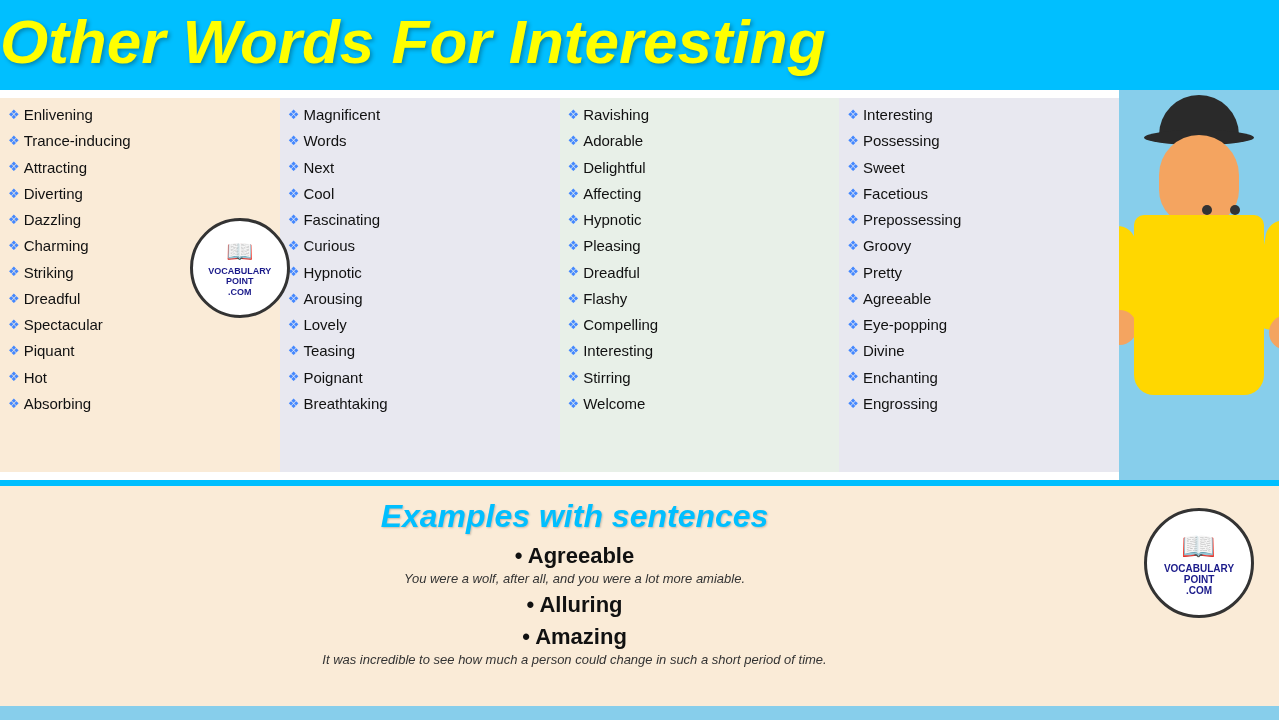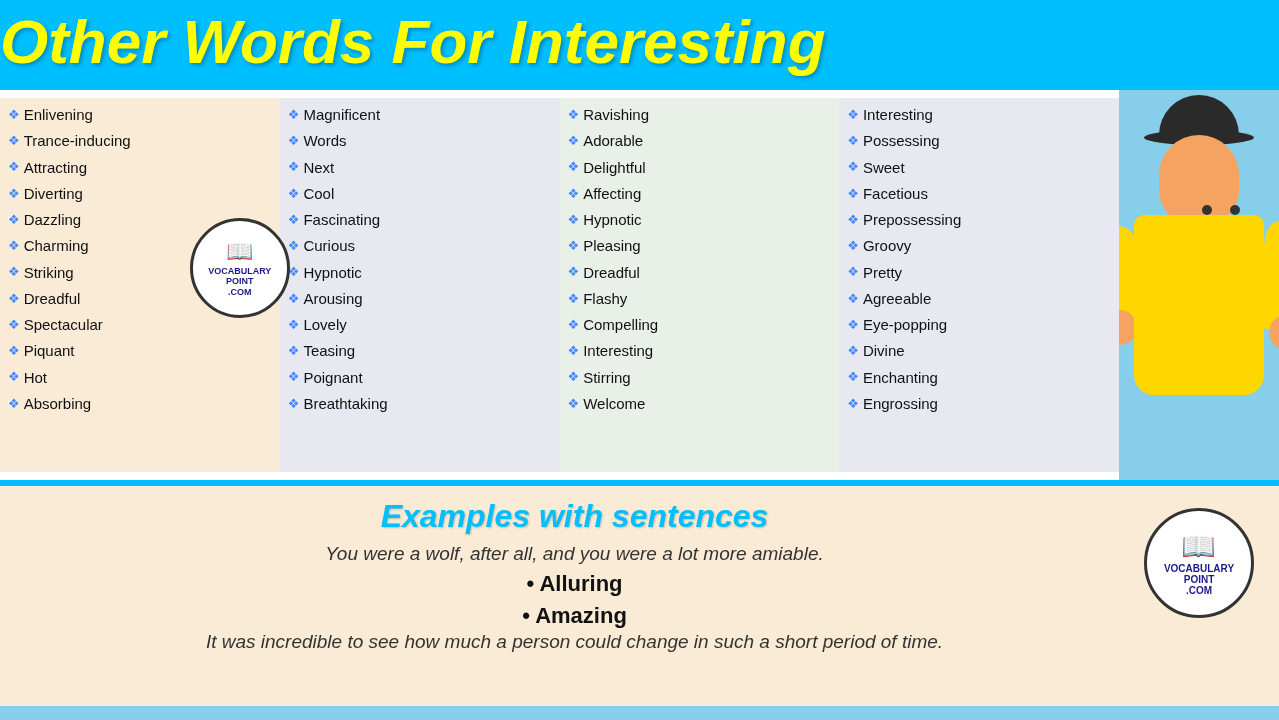--- a/index.html
+++ b/index.html
@@ -146,21 +146,21 @@
     }
 
     .example-word {
       font-size: 22px;
       font-weight: bold;
       color: #111;
       margin: 6px 0 2px 0;
     }
 
     .example-sentence {
-      font-size: 19px;
+      font-size: 13px;
       color: #333;
       margin-bottom: 4px;
       font-style: italic;
     }
 
     .example-sentence::before {
       content: '';
     }
 
     #examples-logo {
@@ -575,20 +575,21 @@
     </div>
   </div>
 </div>
 
 <div class="cyan-border-bottom"></div>
 
 <div id="examples">
   <div id="examples-content">
     <h2>Examples with sentences</h2>
     <div id="examples-list">
+        <div class="example-word">• Agreeable</div>
         <div class="example-sentence">You were a wolf, after all, and you were a lot more amiable.</div>
         <div class="example-word">• Alluring</div>
         <div class="example-word">• Amazing</div>
         <div class="example-sentence">It was incredible to see how much a person could change in such a short period of time.</div>
       </div>
   </div>
   <div id="examples-logo">
     <div class="vocab-logo-bottom">
       <div style="font-size:28px;">📖</div>
       <div style="font-size:10px;font-weight:900;color:#1a1a8a;">VOCABULARY</div>

